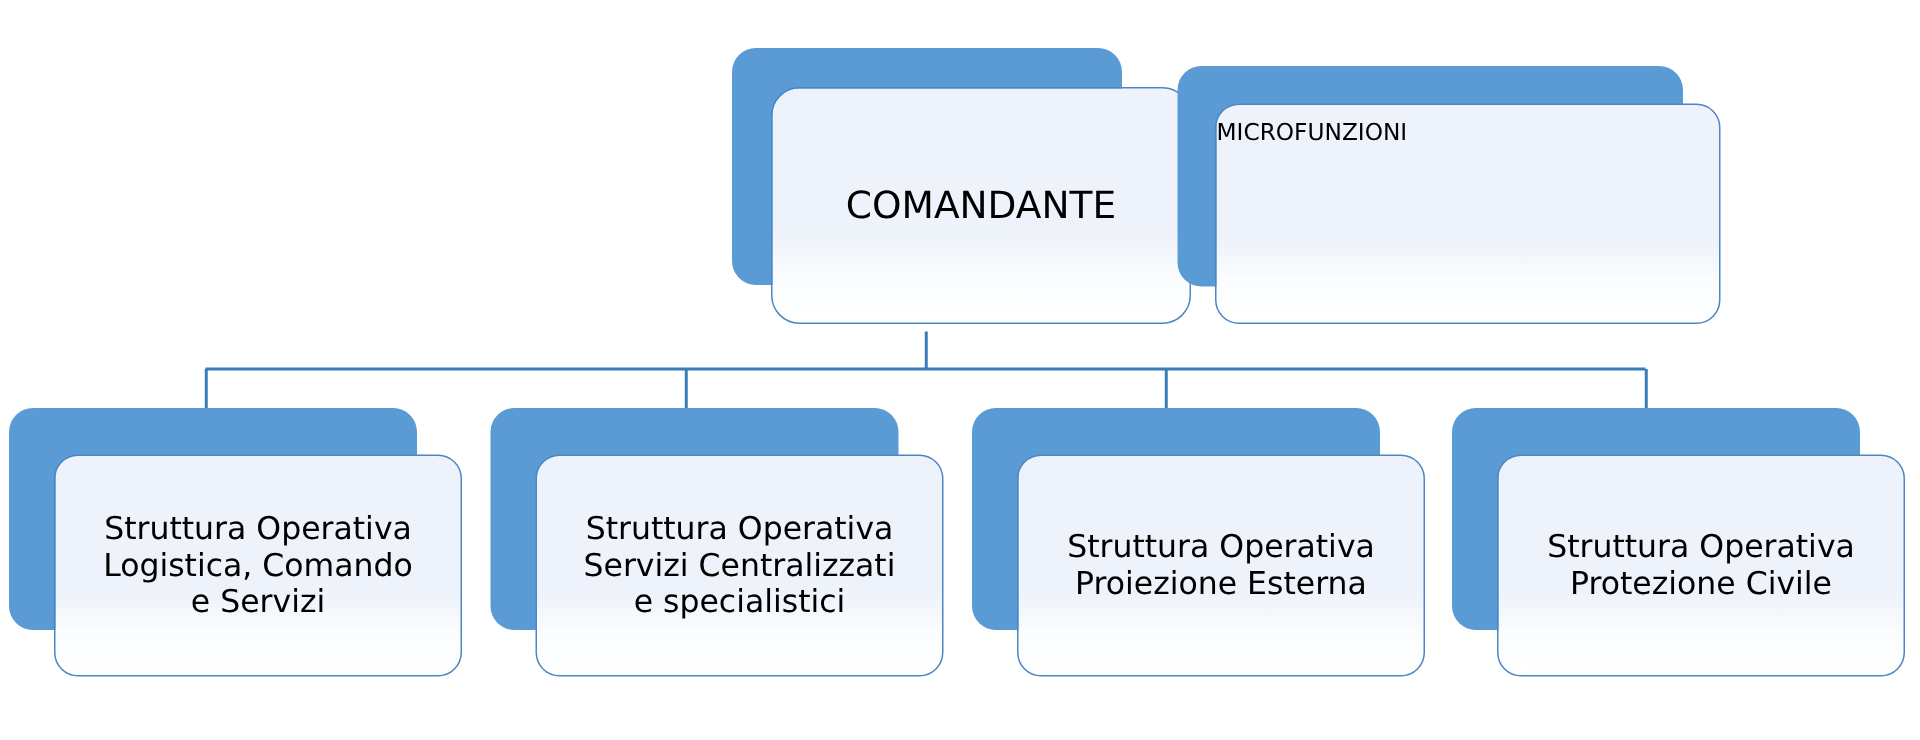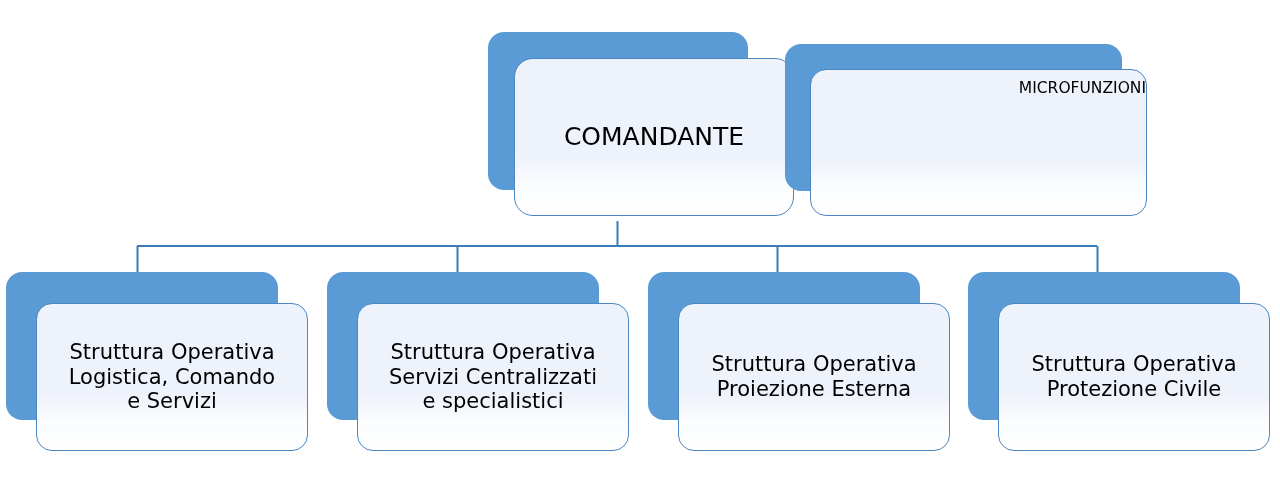--- a/index.html
+++ b/index.html
@@ -76,21 +76,21 @@
 
   
   #node-microfunzioni { left: 785px; top: 44px; width: 337px; height: 147px; }
   #node-microfunzioni .node-face {
     left: 25px; top: 25px; width: 337px; height: 147px;
     display: block;
     padding: 9px 0 0 0;
   }
   .micro-title {
     font-size: 15.5px;
-    text-align: right;
+    text-align: left;
     color: #000;
     line-height: 1.22;
   }
   .micro-list {
     font-size: 16px;
     text-align: left;
     color: #000;
     line-height: 1.26;
     padding-left: 12px;
     padding-right: 4px;

